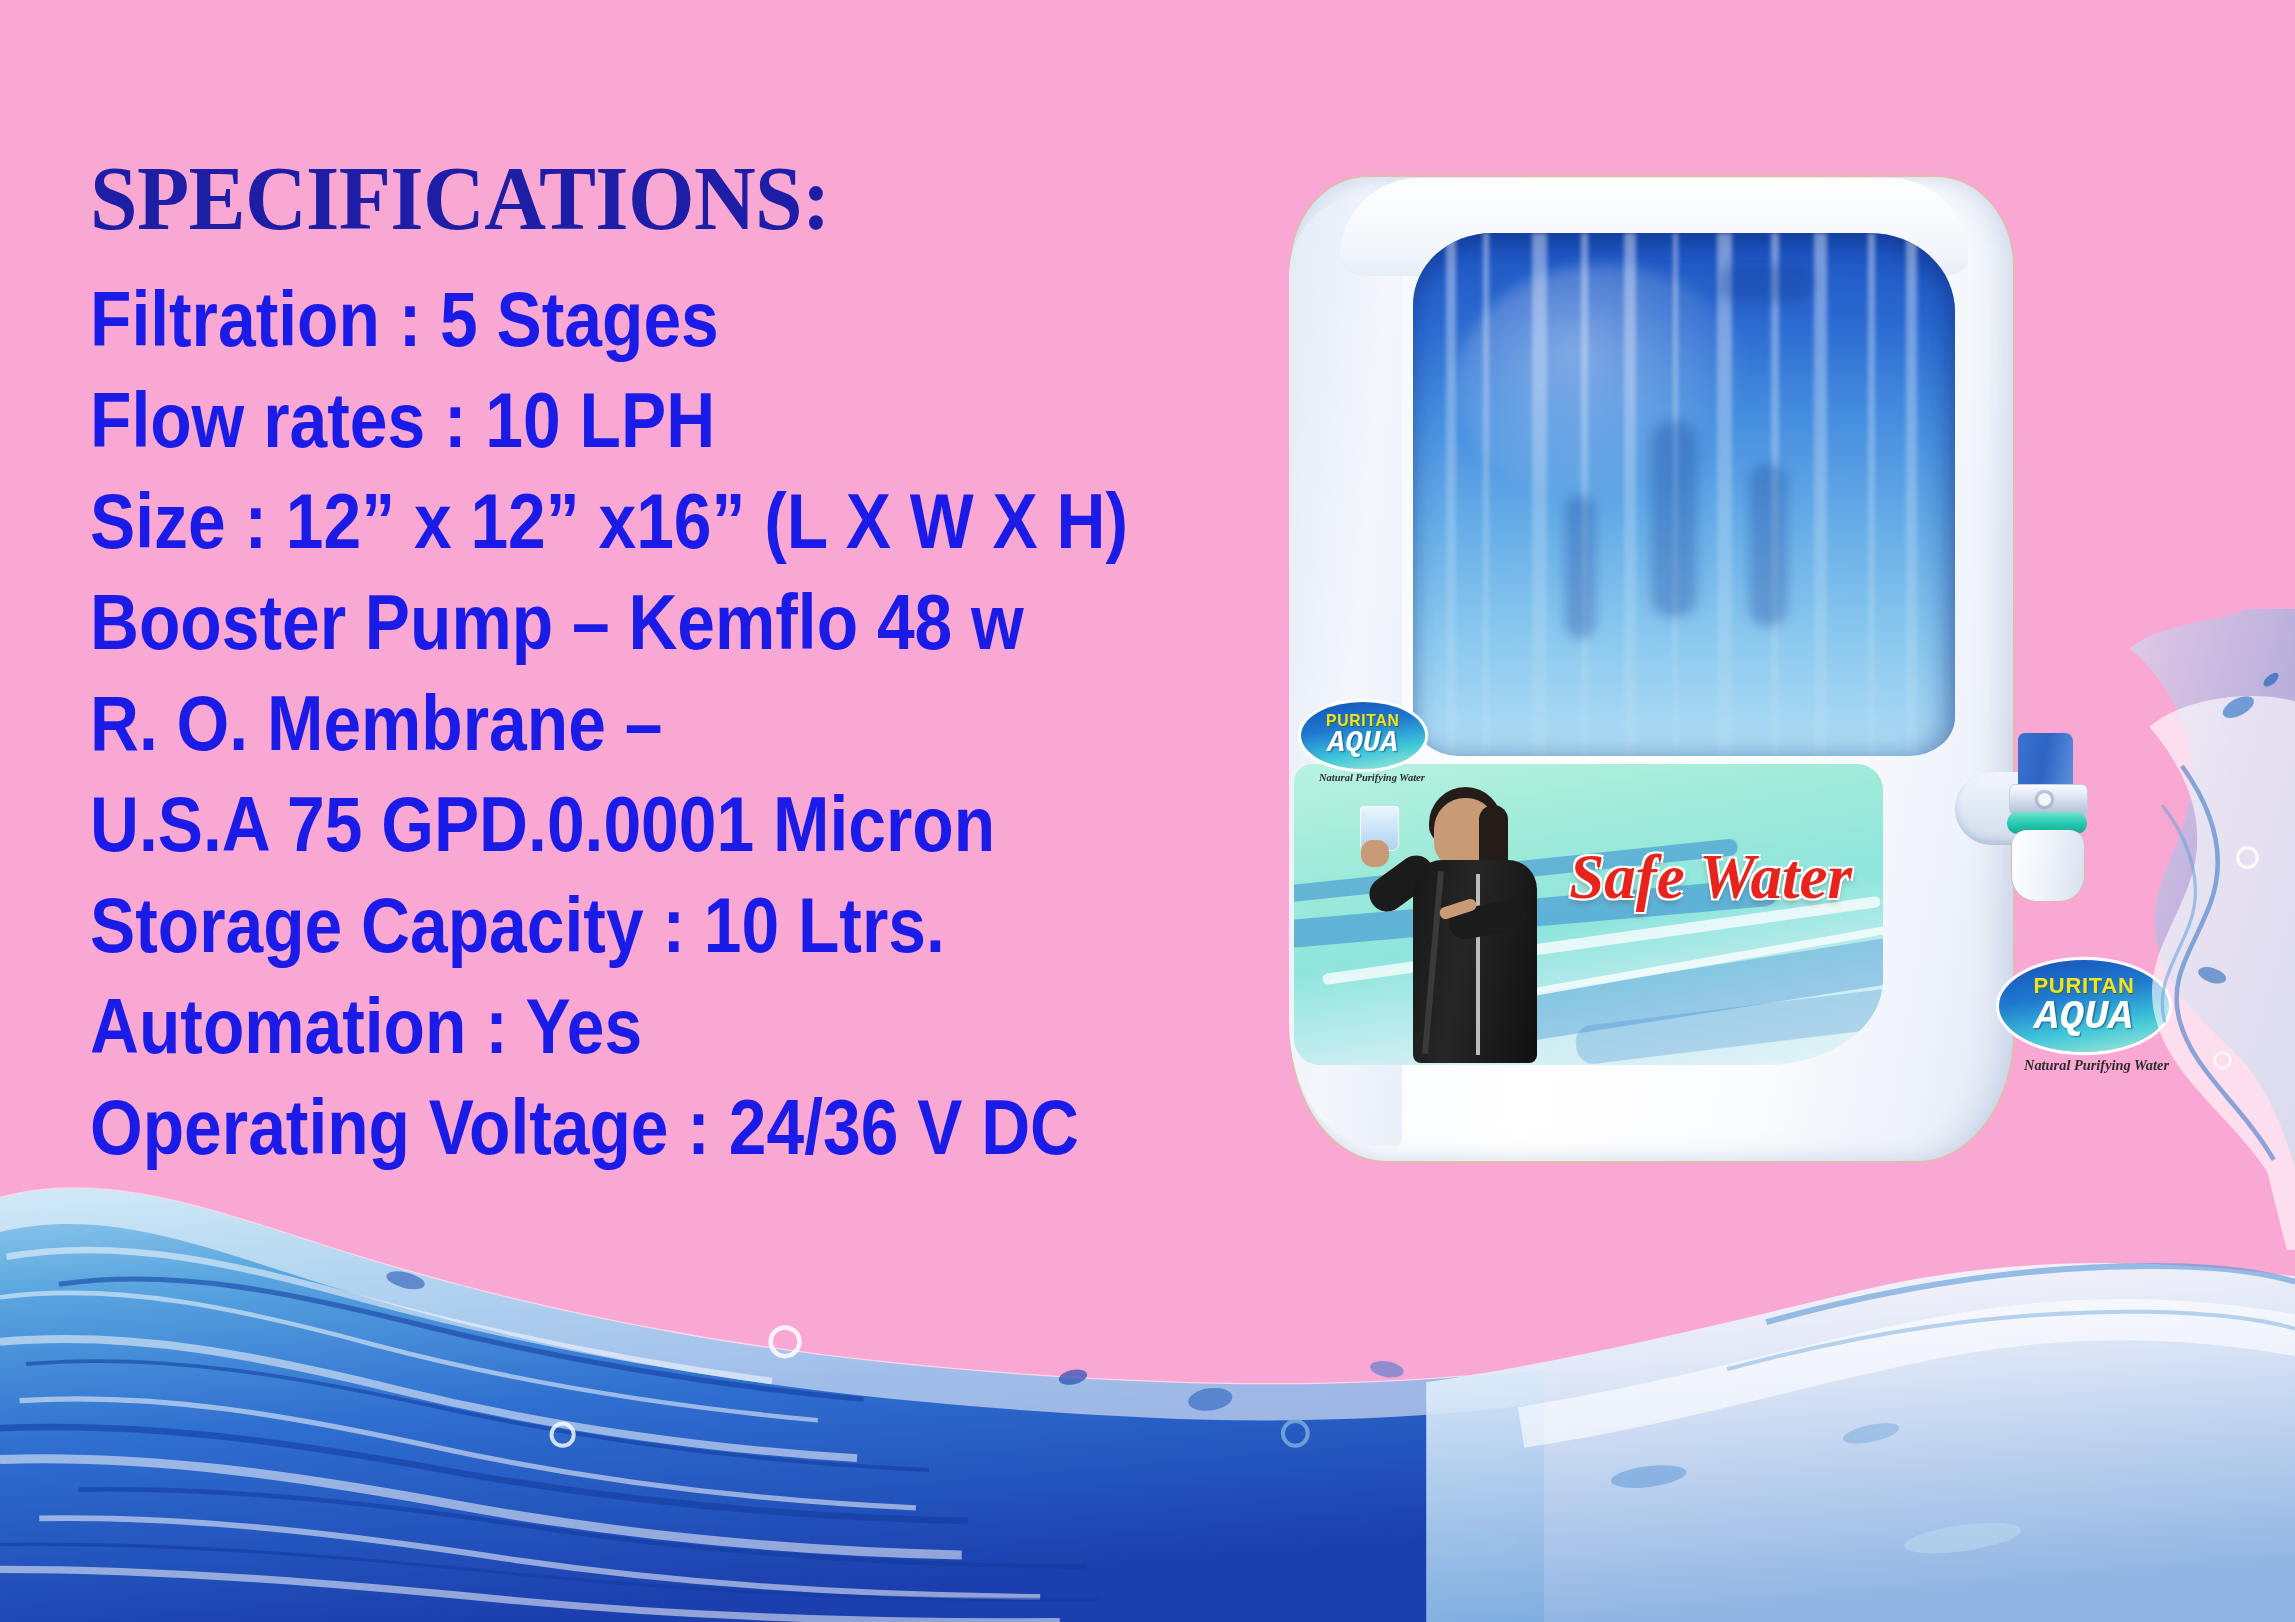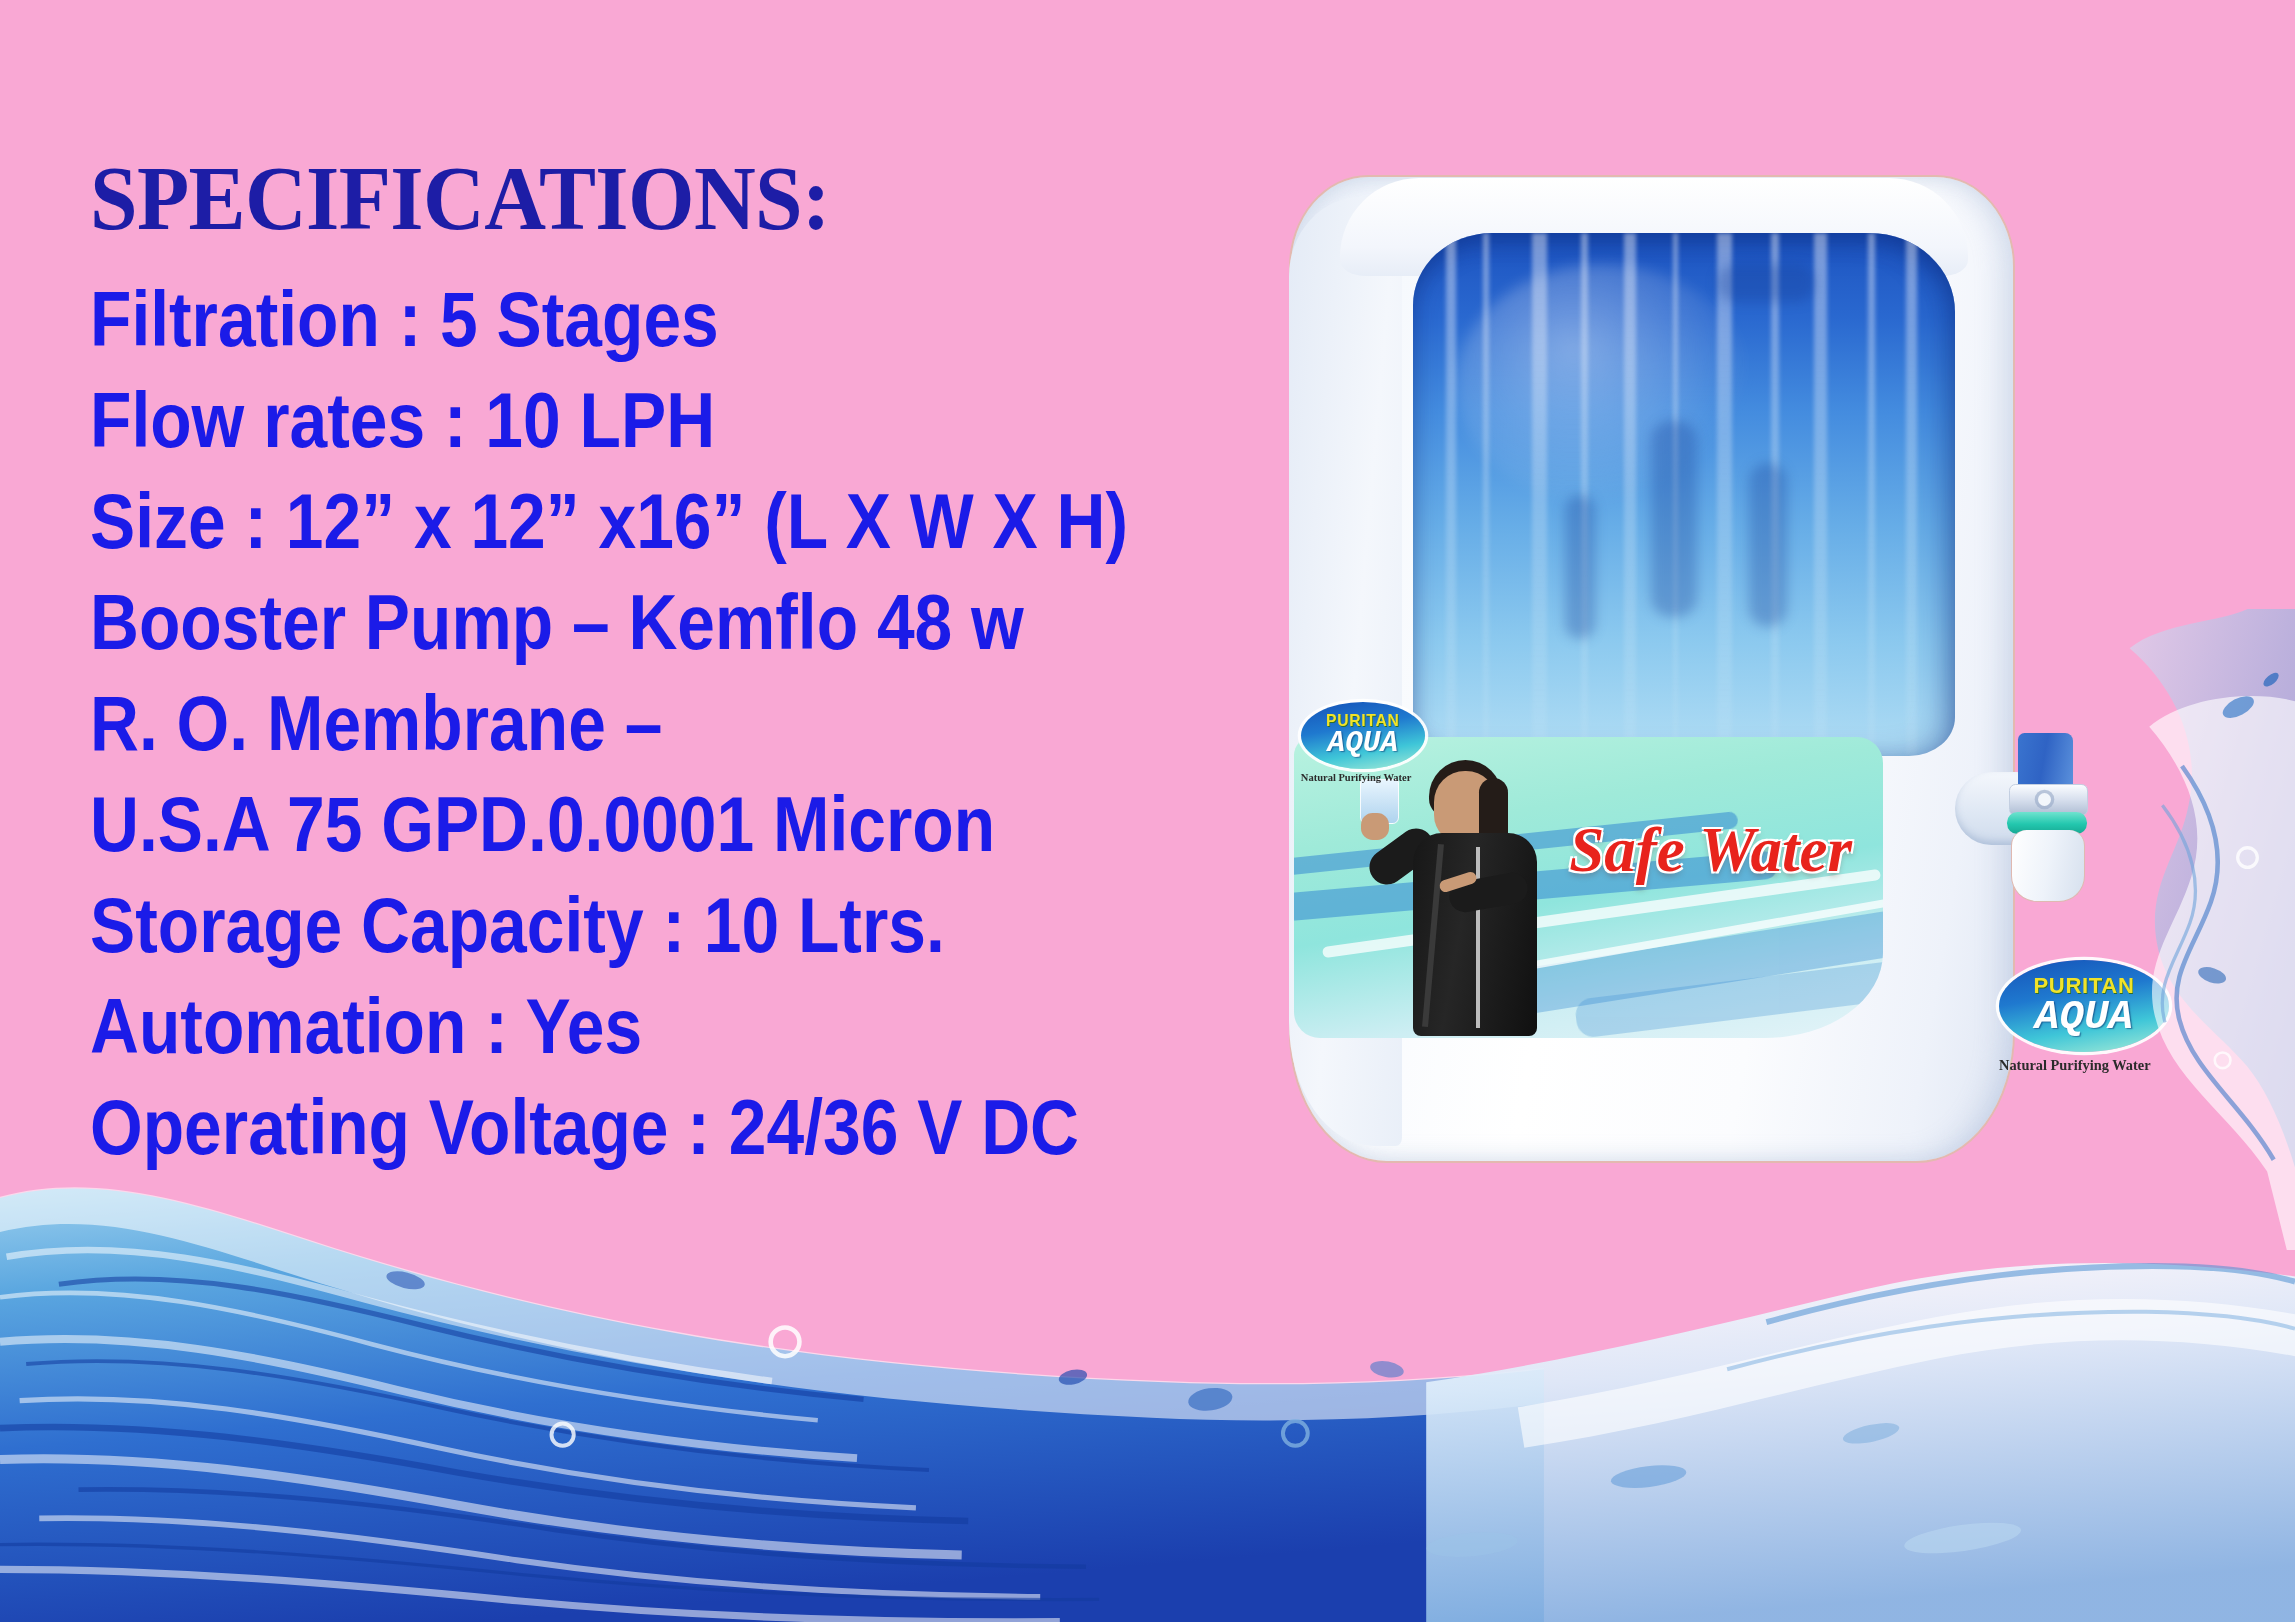--- a/index.html
+++ b/index.html
@@ -208,21 +208,21 @@
     border-radius: 15.7px 15.7px 26px 26px;
     background: linear-gradient(100deg,#ffffff 0%, #eef3fa 50%, #d6e0ee 100%);
     border: 1.3px solid #dfb9b1;
     border-top: none;
   }
 
   
   .label-sticker {
     position: absolute;
     left: 5.2px;
-    top: 562px;
+    top: 589px;
     width: 589px;
     height: 301px;
     border-radius: 18.3px 26px 118px 26px / 18.3px 26px 85px 26px;
     overflow: hidden;
     background:
       linear-gradient(170deg, #b9f2e0 0%, #9fead9 28%, #8fe5dd 52%, #cdeef3 78%, #e3f3f8 100%);
   }
   .label-wave {
     position: absolute;
     background: rgba(52,136,210,0.55);
@@ -345,24 +345,25 @@
   .logo-aqua {
     font-family: Liberation Mono, monospace;
     font-weight: bold;
     font-style: italic;
     color: #ffffff;
     line-height: 1;
     text-shadow: 1.3px 1.3px 1.3px rgba(10,50,110,0.55);
   }
   .logo-tag {
     font-family: "Liberation Serif", serif;
+    font-style: italic;
     font-weight: bold;
     color: #2b2b2b;
     white-space: nowrap;
-    text-align: left;
+    text-align: right;
   }
 
   .logo-big { left: 710px; top: 785px; width: 170px; }
   .logo-big .logo-oval { height: 92px; }
   .logo-big .logo-puritan { font-size: 22px; }
   .logo-big .logo-aqua { font-size: 41px; }
   .logo-big .logo-tag { font-size: 14.4px; margin-top: 4.6px; }
 
   .logo-small { left: 11.8px; top: 527px; width: 124px; z-index: 9; }
   .logo-small .logo-oval { height: 67px; }

